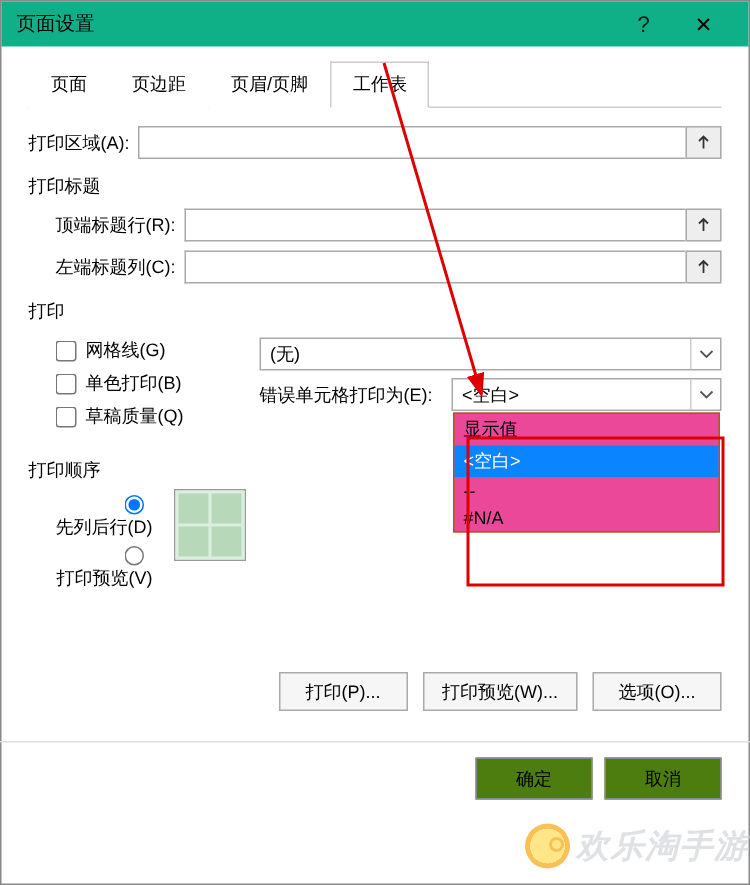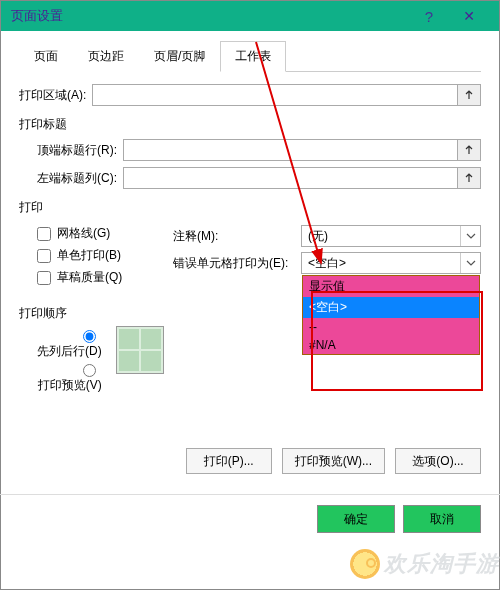--- a/index.html
+++ b/index.html
@@ -1,18 +1,18 @@
 <!DOCTYPE html>
 <html><head>
 <meta charset="utf-8">
 <style>
   * { box-sizing: border-box; margin: 0; padding: 0; font-family: "Microsoft YaHei", "SimSun", sans-serif; font-size: 12px; }
   body { background: #f0f0f0; overflow: hidden; }
   .window { width: 500px; height: 590px; background: #fff; border: 1px solid #888; position: relative; }
-  .titlebar { height: 30px; background: #0fb088; display: flex; align-items: center; color: #4c1d95; padding: 0 10px; }
+  .titlebar { height: 30px; background: #0fb088; display: flex; align-items: center; color: #000000; padding: 0 10px; }
   .titlebar .title { flex: 1; font-size: 13px; }
   .titlebar .q { width: 40px; text-align: center; font-size: 15px; opacity: .85; cursor: pointer; }
   .titlebar .x { width: 40px; text-align: center; font-size: 14px; cursor: pointer; }
   .content { padding: 10px 18px 0 18px; position: relative; }
   .tabs { display: flex; border-bottom: 1px solid #ccc; margin-bottom: 12px; }
   .tab { padding: 6px 14px; border: 1px solid transparent; border-bottom: none; cursor: pointer; margin-bottom: -1px; background: #fff; }
   .tab.active { border-color: #ccc; border-bottom: 1px solid #fff; }
   .row { display: flex; align-items: center; margin: 6px 0; }
   .label { white-space: nowrap; }
   .inline-input { flex: 1; display: flex; margin-left: 6px; }
@@ -37,21 +37,21 @@
   .order { margin-top: 14px; }
   .radio-row { display: flex; align-items: flex-end; margin: 4px 0; flex-direction: column; }
   .radio-row input { margin-right: 6px; }
   .order-visual { display: inline-block; margin-left: 14px; vertical-align: top; border: 1px solid #999; }
   .order-grid { display: grid; grid-template-columns: repeat(2, 20px); grid-template-rows: repeat(2, 20px); gap: 2px; padding: 2px; background: #dceedd; }
   .order-cell { background: #b7d9b9; }
   .footer-btns { display: flex; gap: 10px; justify-content: flex-end; margin-top: 50px; }
   .btn { height: 26px; padding: 0 12px; border: 1px solid #aaa; background: #f6f6f6; cursor: pointer; min-width: 86px; text-align: center; line-height: 24px; }
   .divider { border-top: 1px solid #ddd; margin: 20px -18px 10px -18px; }
   .ok-row { display: flex; gap: 8px; justify-content: flex-end; padding: 0 18px 14px 0; }
-  .ok-btn { height: 28px; min-width: 78px; border: 1px solid #888; background: #22c55e; cursor: pointer; }
+  .ok-btn { height: 28px; min-width: 78px; border: 1px solid #888; background: #4d7c0f; cursor: pointer; }
   .arrow-anno { position: absolute; pointer-events: none; z-index: 50; }
   .red-box { position: absolute; border: 2px solid #d00; pointer-events: none; z-index: 40; }
   .watermark { position: absolute; right: 0; bottom: 10px; display: flex; align-items: center; gap: 4px; opacity: .65; z-index: 60; }
   .wm-logo { width: 30px; height: 30px; border-radius: 50%; background: radial-gradient(circle, #ffd94a 0 55%, #f5a100 55% 100%); position: relative; }
   .wm-logo:after { content: ""; position: absolute; right: 4px; top: 9px; width: 6px; height: 6px; background: #ffd94a; border: 2px solid #f5a100; border-radius: 50%; }
   .wm-text { font-size: 22px; font-style: italic; font-weight: bold; color: #cfd3d6; letter-spacing: 1px; white-space: nowrap; }
 </style>
 </head>
 <body>
 
@@ -129,21 +129,20 @@
             <input type="checkbox" style="">
             <span>单色打印(B)</span>
           </div>
         <div class="cb-row">
             <input type="checkbox" style="">
             <span>草稿质量(Q)</span>
           </div>
       </div>
       <div class="print-right">
         <div class="sel-row">
-          <span class="slabel">注释(M):</span>
           <div class="combo">
             <span class="val">(无)</span>
             <span class="arr">
                 <svg width="10" height="6">
                   <path d="M1 1 L5 5 L9 1" stroke="#555" fill="none" stroke-width="1.2"></path>
                 </svg>
               </span>
           </div>
         </div>
         <div class="sel-row">

